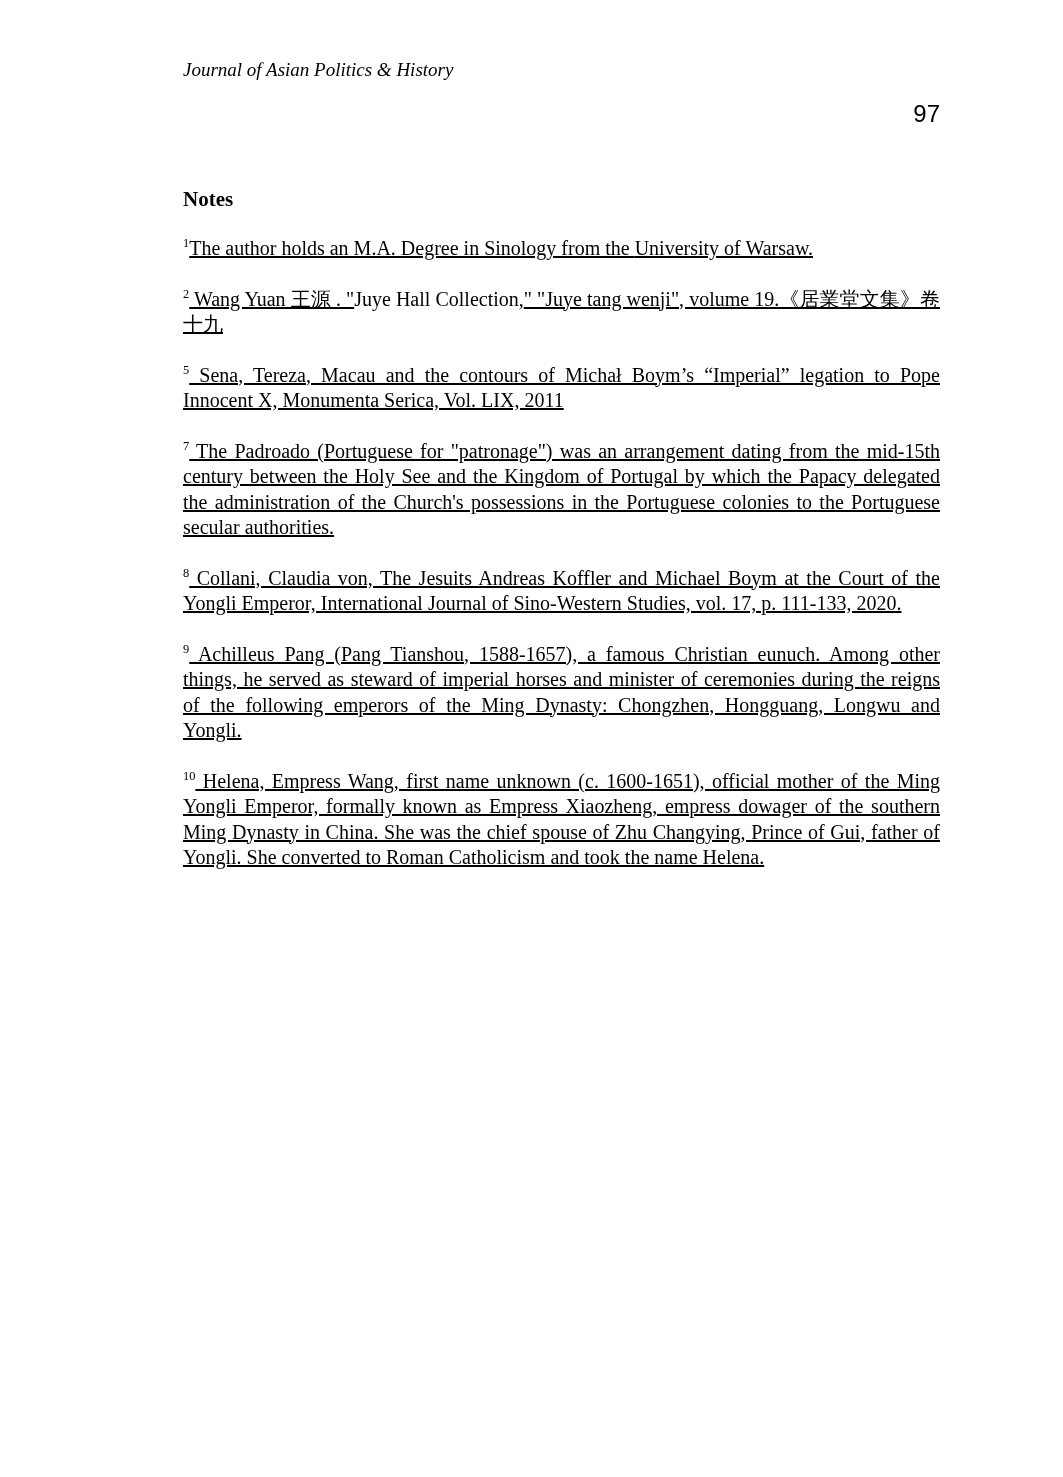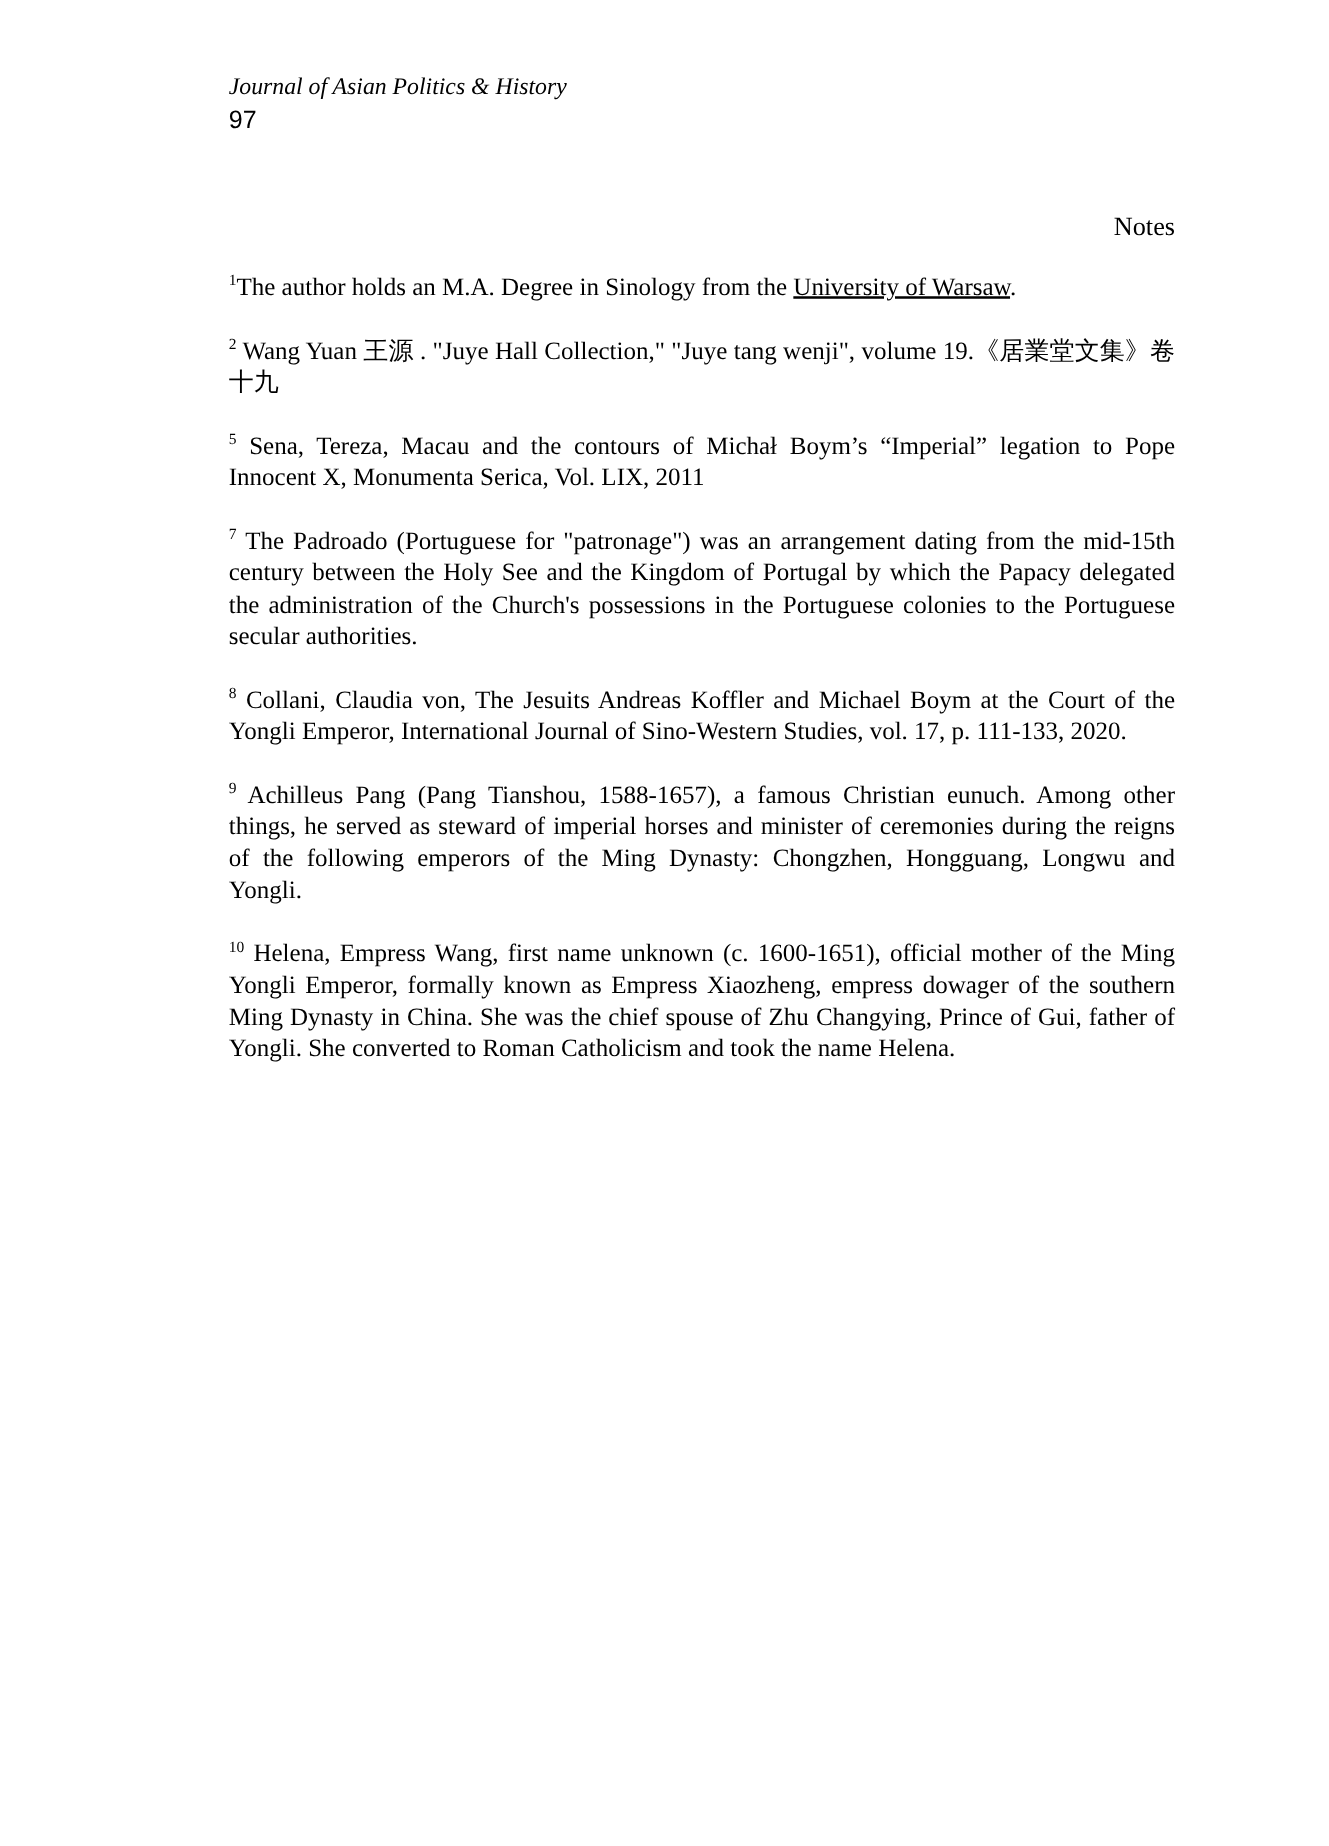--- a/index.html
+++ b/index.html
@@ -22,47 +22,47 @@
     left: 183px;
     top: 58px;
     width: 757px;
   }
   .running-header {
     font-style: italic;
     font-size: 19px;
     line-height: 24px;
   }
   .page-number {
-    text-align: left;
+    text-align: right;
     font-family: "Liberation Sans", sans-serif;
-    font-size: 20px;
+    font-size: 24px;
     line-height: 28px;
-    margin-top: 0;
+    margin-top: 18px;
   }
   .notes-heading {
-    text-align: right;
-    font-weight: normal;
+    text-align: left;
+    font-weight: bold;
     font-size: 21px;
     line-height: 26px;
     margin: 58px 0 0 0;
   }
   .footnotes {
     margin-top: 24px;
   }
   .footnote {
     font-size: 20px;
     line-height: 25.5px;
     text-align: justify;
     margin: 0 0 25px 0;
   }
   .footnote sup {
     font-size: 0.62em;
     line-height: 0;
   }
-  .seg-normal    { font-style: normal; }
+  .seg-normal    { font-style: normal; text-decoration: underline; }
   .seg-italic    { }
   .seg-underline { text-decoration: underline; }
 </style>
 </head>
 <body>
 
 <div class="page">
   <div class="content">
 
     <div class="running-header">

